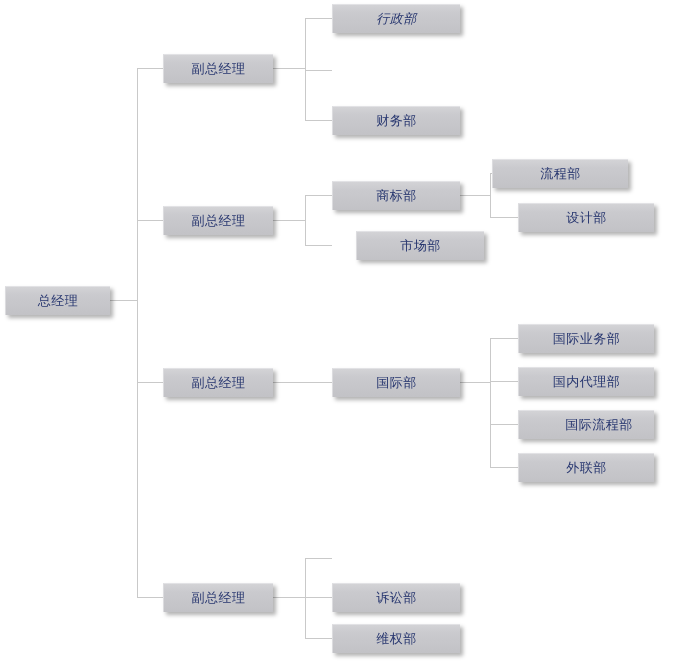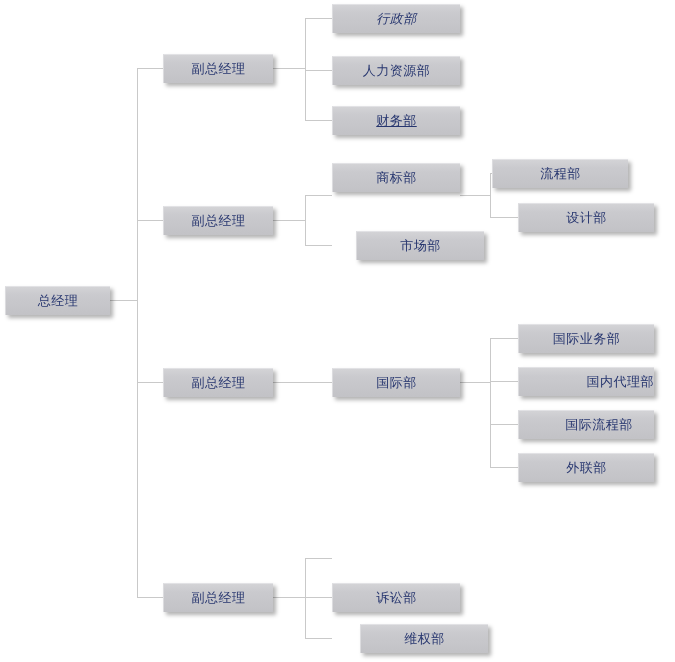--- a/index.html
+++ b/index.html
@@ -103,57 +103,54 @@
   <div class="node" style="left:163px; top:368px; width:110px;">
     <span class="node-label">副总经理</span>
   </div>
   <div class="node" style="left:163px; top:583px; width:110px;">
     <span class="node-label">副总经理</span>
   </div>
 
   <div class="node" style="left:332px; top:4px; width:128px;font-style:italic;">
     <span class="node-label">行政部</span>
   </div>
-  <div class="node" style="left:332px; top:56px; width:128px;">
-    <span class="node-label">人力资源部</span>
-  </div>
-  <div class="node" style="left:332px; top:106px; width:128px;text-decoration:underline;">
+  <div class="node" style="left:332px; top:106px; width:128px;">
     <span class="node-label">财务部</span>
   </div>
 
-  <div class="node" style="left:332px; top:163px; width:128px;">
+  <div class="node" style="left:332px; top:181px; width:128px;">
     <span class="node-label">商标部</span>
   </div>
   <div class="node" style="left:332px; top:231px; width:128px;margin-left:24px;">
     <span class="node-label">市场部</span>
   </div>
 
   <div class="node" style="left:492px; top:159px; width:136px;">
     <span class="node-label">流程部</span>
   </div>
   <div class="node" style="left:332px; top:368px; width:128px;">
     <span class="node-label">国际部</span>
   </div>
 
   <div class="node" style="left:518px; top:203px; width:136px;">
     <span class="node-label">设计部</span>
   </div>
   <div class="node" style="left:518px; top:324px; width:136px;">
     <span class="node-label">国际业务部</span>
   </div>
-  <div class="node" style="left:518px; top:367px; width:136px;text-align:right;">
+  <div class="node" style="left:518px; top:367px; width:136px;">
     <span class="node-label">国内代理部</span>
   </div>
   <div class="node" style="left:518px; top:410px; width:136px;padding-left:25px;">
     <span class="node-label">国际流程部</span>
   </div>
   <div class="node" style="left:518px; top:453px; width:136px;text-align:center;">
     <span class="node-label">外联部</span>
   </div>
 
   <div class="node" style="left:332px; top:583px; width:128px;">
     <span class="node-label">诉讼部</span>
   </div>
-  <div class="node" style="left:332px; top:624px; width:128px;margin-left:28px;">
+  <div class="node" style="left:332px; top:624px; width:128px;">
     <span class="node-label">维权部</span>
   </div>
 
 </div>
 
 </body></html>

